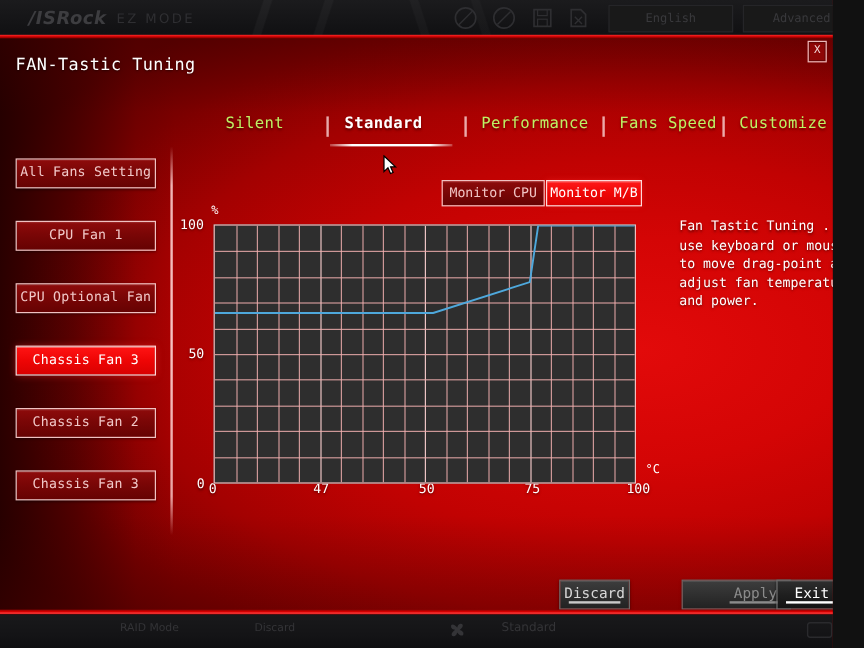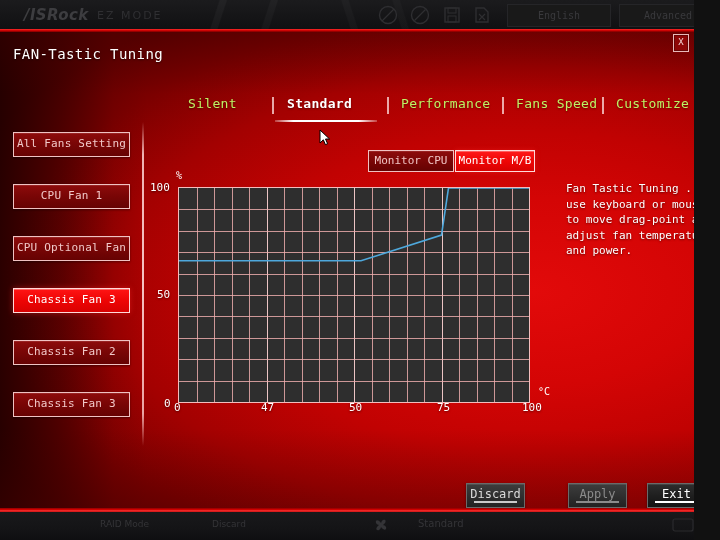--- a/index.html
+++ b/index.html
@@ -178,21 +178,21 @@
     text-align:center;font-size:12px;cursor:pointer;
     border:1px solid #6a6a6a;
     background:linear-gradient(to bottom,#3d3d3d 0%,#313131 45%,#222222 100%);
     color:#d8d8d8;
     box-shadow:inset 0 1px 0 rgba(255,255,255,.10),0 1px 2px rgba(0,0,0,.5);
   }
   .foot-btn .ul{
     display:block;height:2px;margin:0 7px;background:#c9c9c9;
     position:relative;top:-4px;
   }
-  .foot-btn.dim{color:#8b8b8b;}
+  .foot-btn.dim{color:#8b8b8b;padding-left:32px;}
   .foot-btn.dim .ul{background:#8b8b8b;}
   .foot-btn.strong{color:#ffffff;background:linear-gradient(to bottom,#2e2e2e 0%,#1f1f1f 50%,#141414 100%);}
   .foot-btn.strong .ul{background:#ffffff;}
 
   
   .cursor{position:absolute;left:319px;top:129px;}
 </style>
 </head>
 <body>
 

